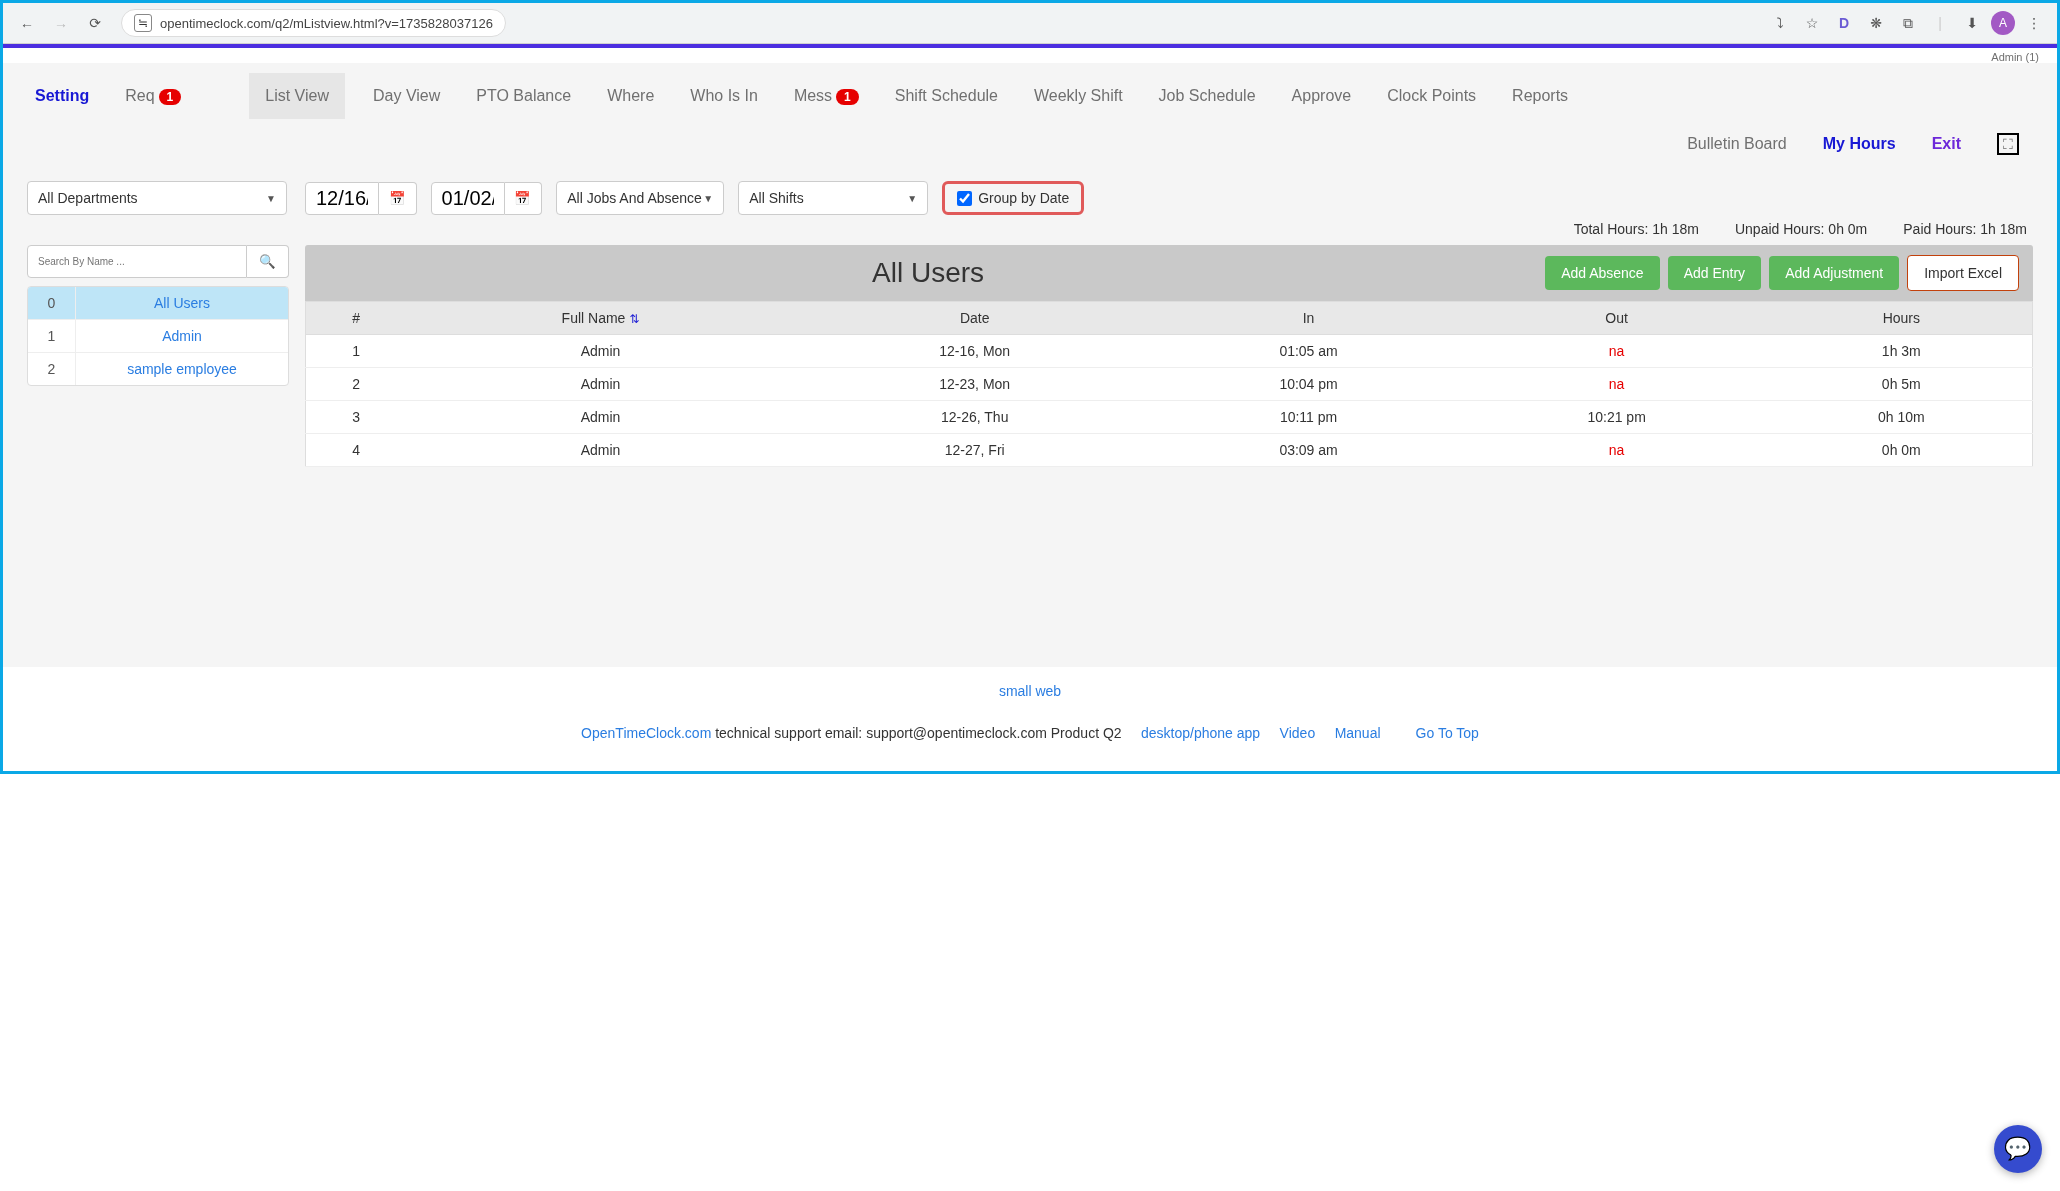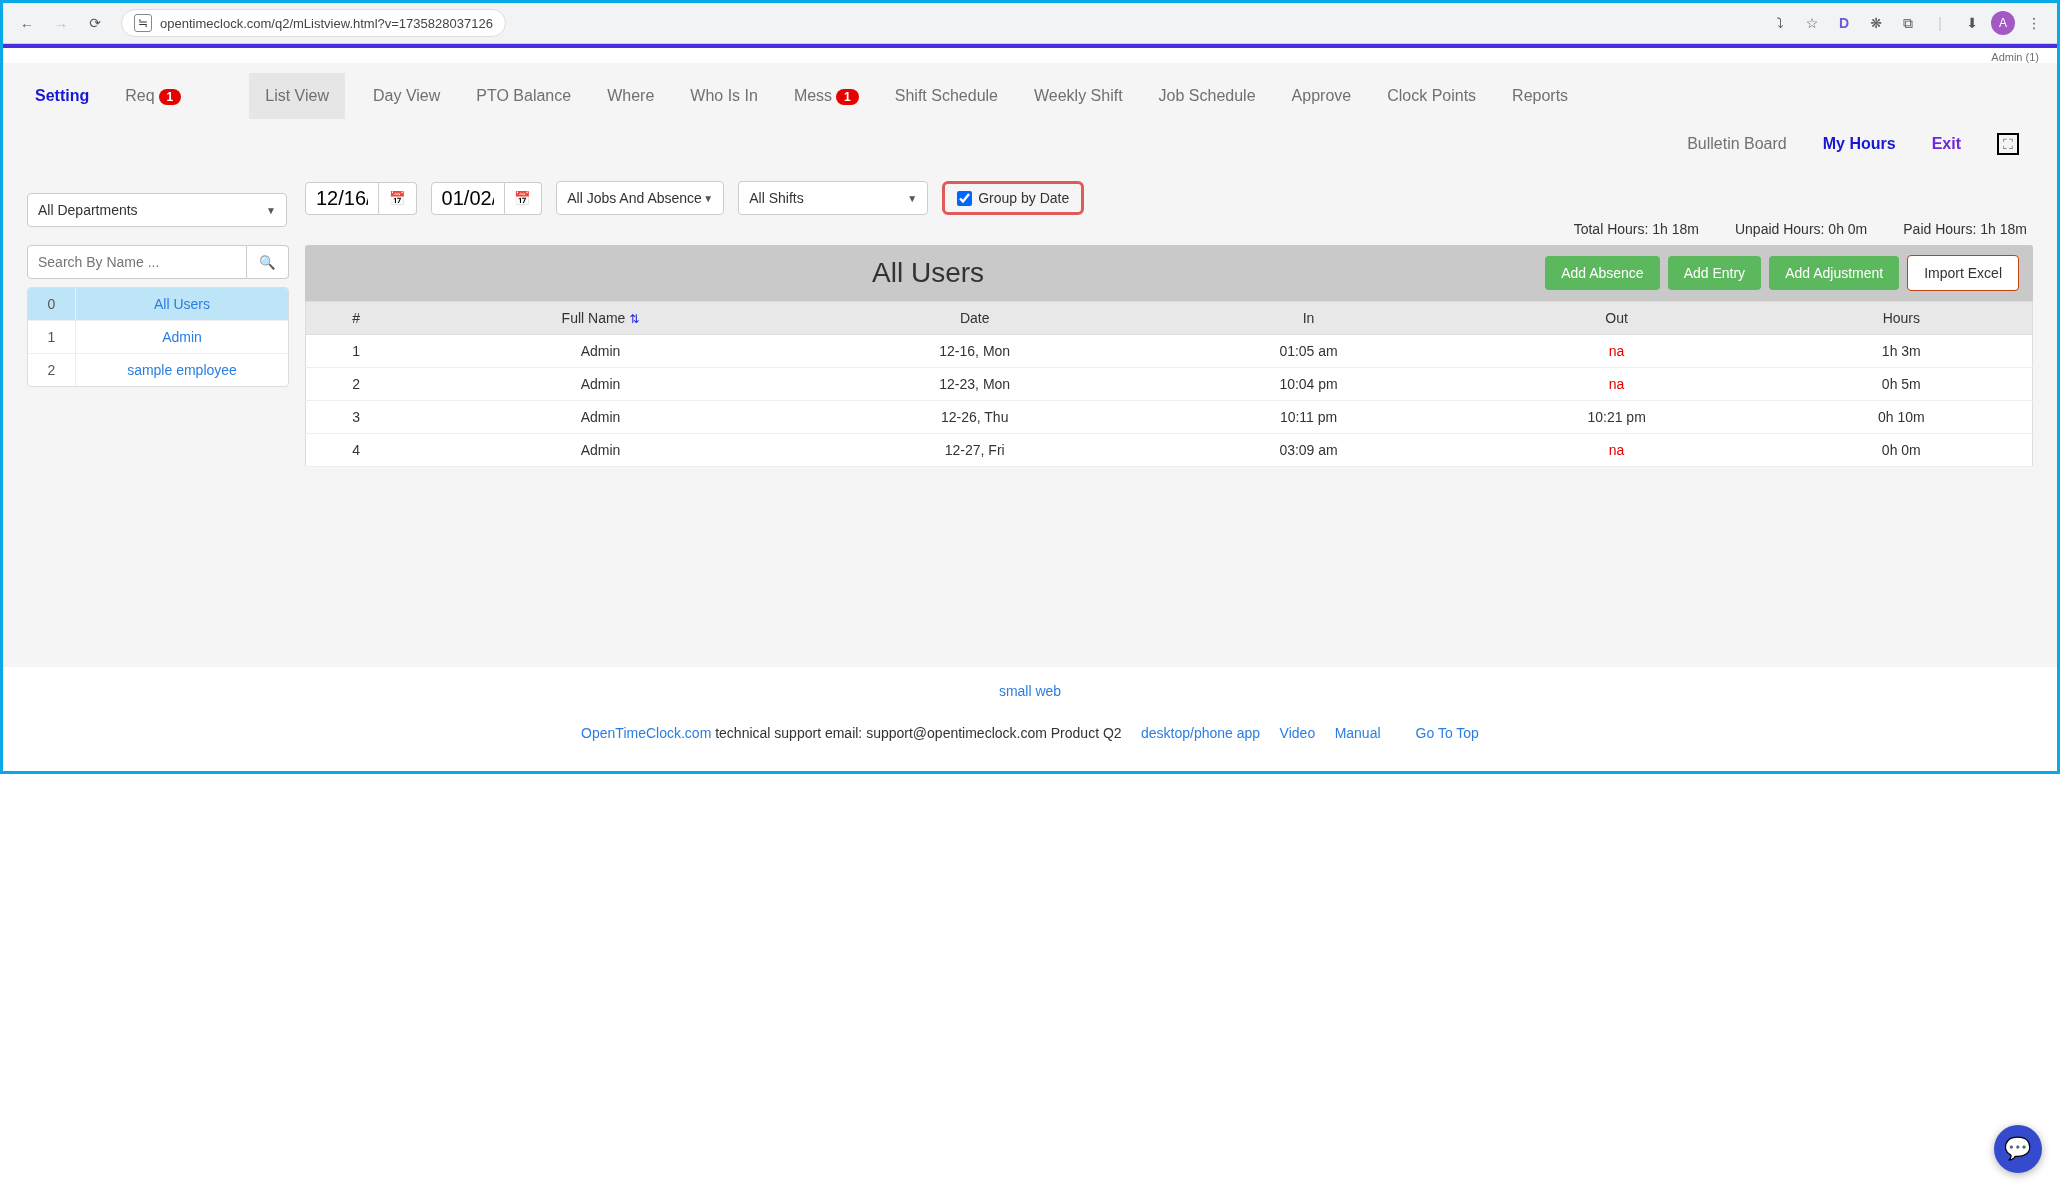--- a/index.html
+++ b/index.html
@@ -42,21 +42,21 @@
   .sel.shifts { width:190px; }
   .caret { font-size:10px; color:#555; }
   .checkbox-wrap { display:flex; align-items:center; gap:6px; padding:6px 12px; border:3px solid #e05a5a; border-radius:6px; }
   .checkbox-wrap input { width:15px; height:15px; accent-color:#0066ff;}
   
   .totals { display:flex; gap:36px; justify-content:flex-end; font-size:14px; color:#333; margin-bottom:8px; padding-right:6px;}
   
   .layout { display:flex; gap:16px; align-items:flex-start; }
   .sidebar { width:262px; flex-shrink:0; }
   .search-row { display:flex; margin-bottom:8px; }
-  .search-inp { flex:1; border:1px solid #ccc; border-radius:4px 0 0 4px; padding:8px 10px; font-size:14px; }
+  .search-inp { flex:1; border:1px solid #ccc; border-radius:4px 0 0 4px; padding:8px 10px; font-size:10px; }
   .search-btn { border:1px solid #ccc; border-left:none; border-radius:0 4px 4px 0; background:#fff; padding:8px 12px; cursor:pointer;}
   .user-list { border:1px solid #ddd; border-radius:4px; overflow:hidden; background:#fff;}
   .user-row { display:flex; border-bottom:1px solid #eee; }
   .user-row:last-child { border-bottom:none; }
   .user-row .idx { width:48px; text-align:center; padding:8px; color:#555; border-right:1px solid #eee;}
   .user-row .nm { flex:1; text-align:center; padding:8px; color:#2a7de1; cursor:pointer;}
   .user-row.selected { background:#bee5f7; }
   
   .main { flex:1; min-width:0; }
   .header-bar { background:#c9c9c9; display:flex; align-items:center; padding:10px 14px; border-radius:3px 3px 0 0; gap:8px;}
@@ -160,21 +160,21 @@
       <div class="nav-item bluelink">My Hours</div>
       <div class="nav-item red">Exit</div>
       <div class="nav-item">
         <span class="fs-icon">⛶</span>
       </div>
     </div>
 </div>
 
 <div class="content">
   <div class="top-controls">
-    <div style="width:262px; flex-shrink:0;margin-top:12px;">
+    <div style="width:262px; flex-shrink:0;">
       <div class="sel dept">
         <span>All Departments</span>
         <span class="caret">▼</span>
       </div>
     </div>
     <div style="flex:1;">
       <div class="filters-row">
         <div class="date-grp">
           <input class="date-inp" value="12/16/2024" style="">
           <button class="date-btn"><span>📅</span></button>

